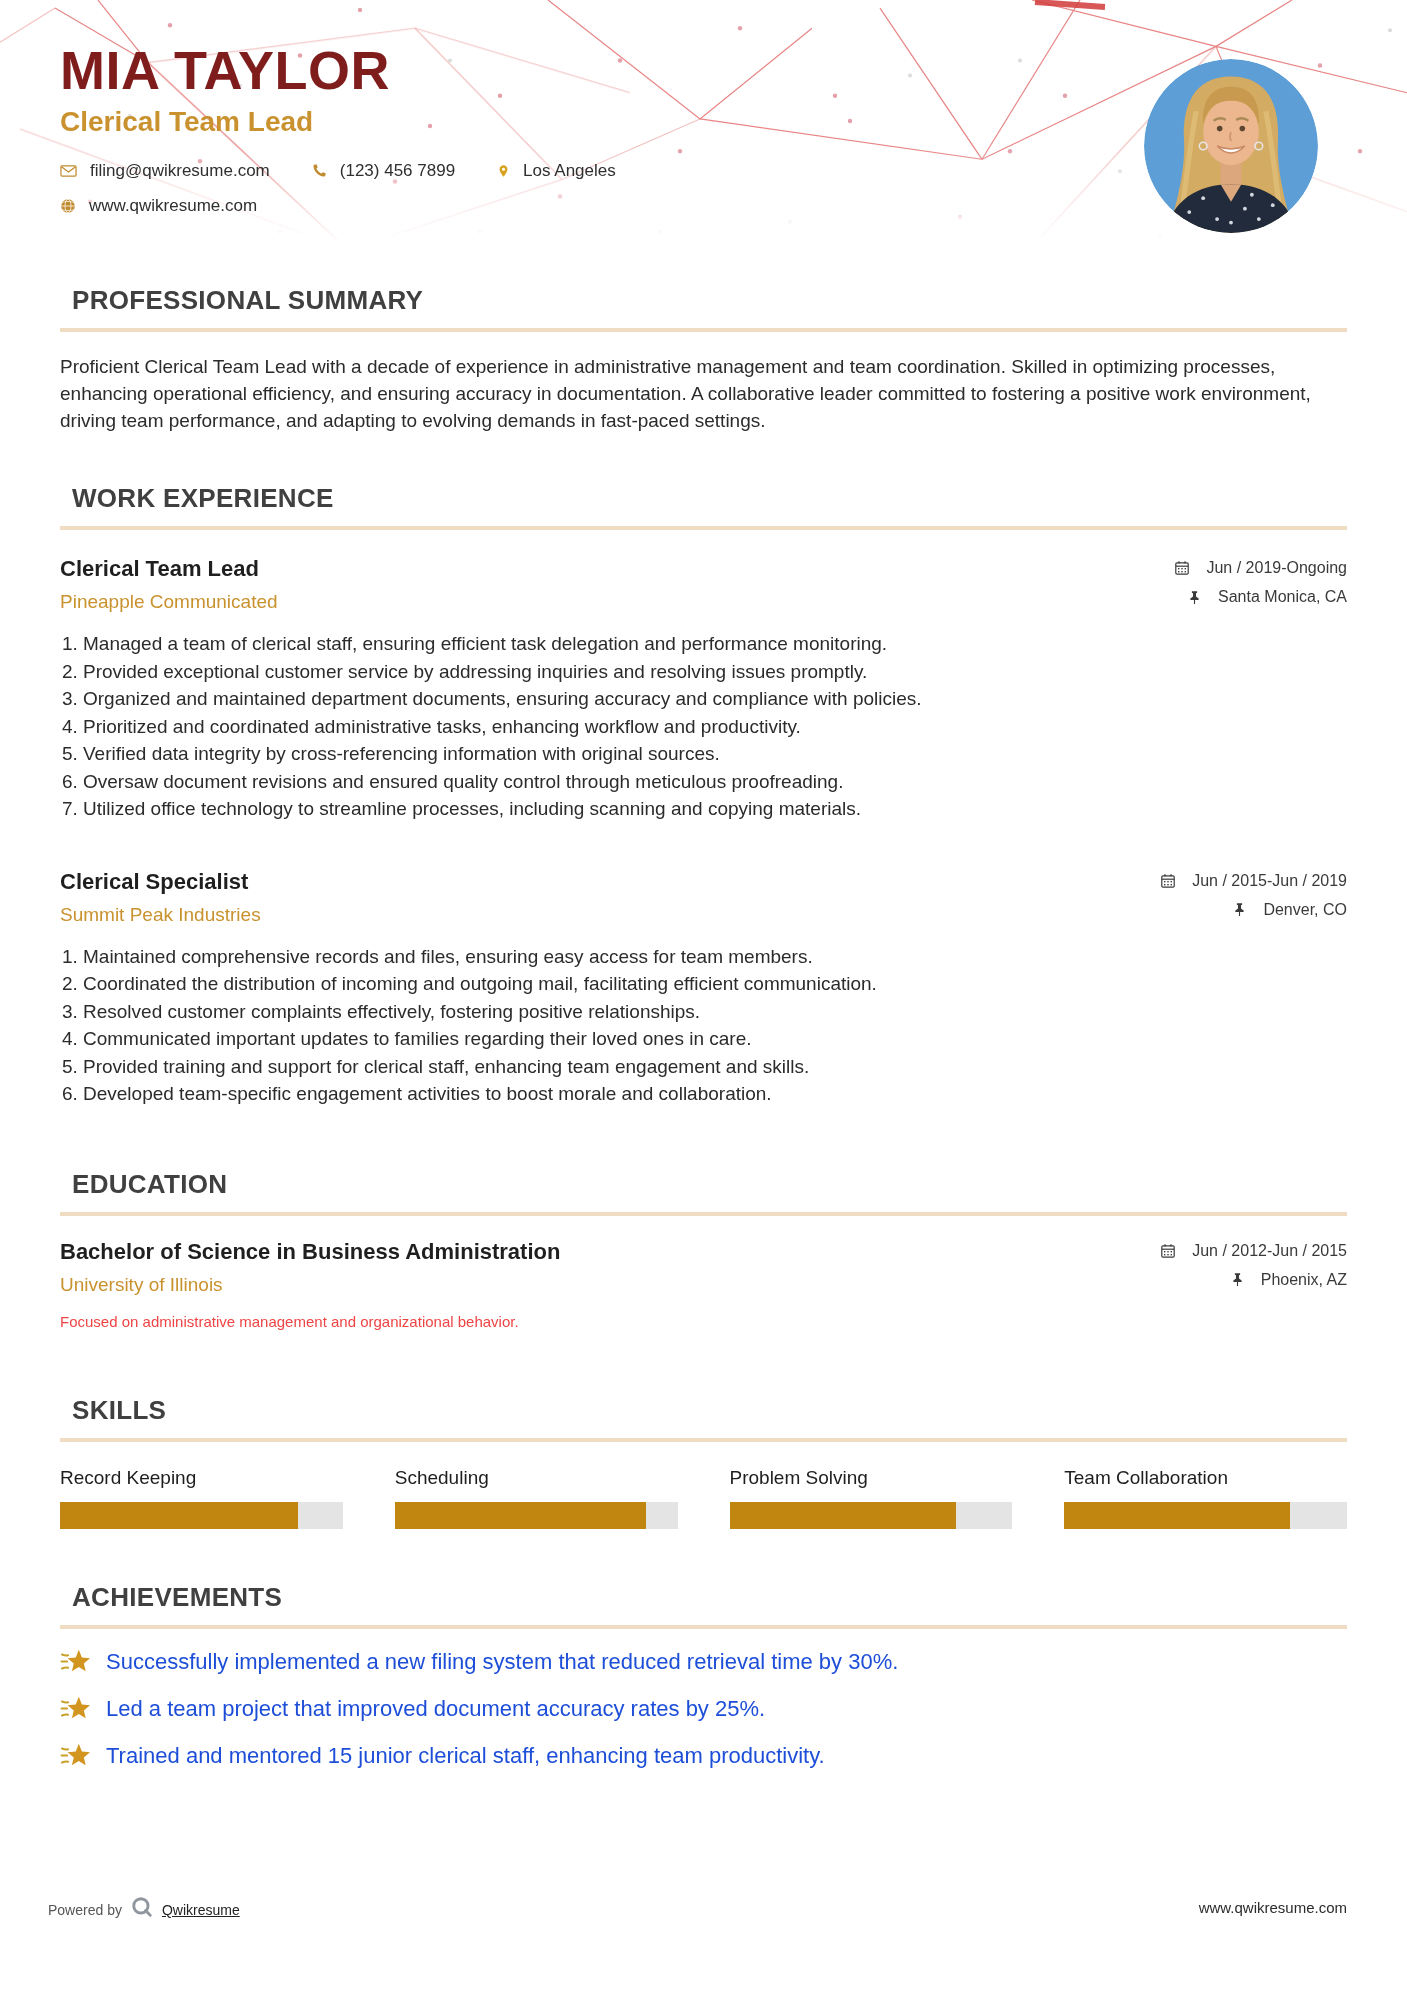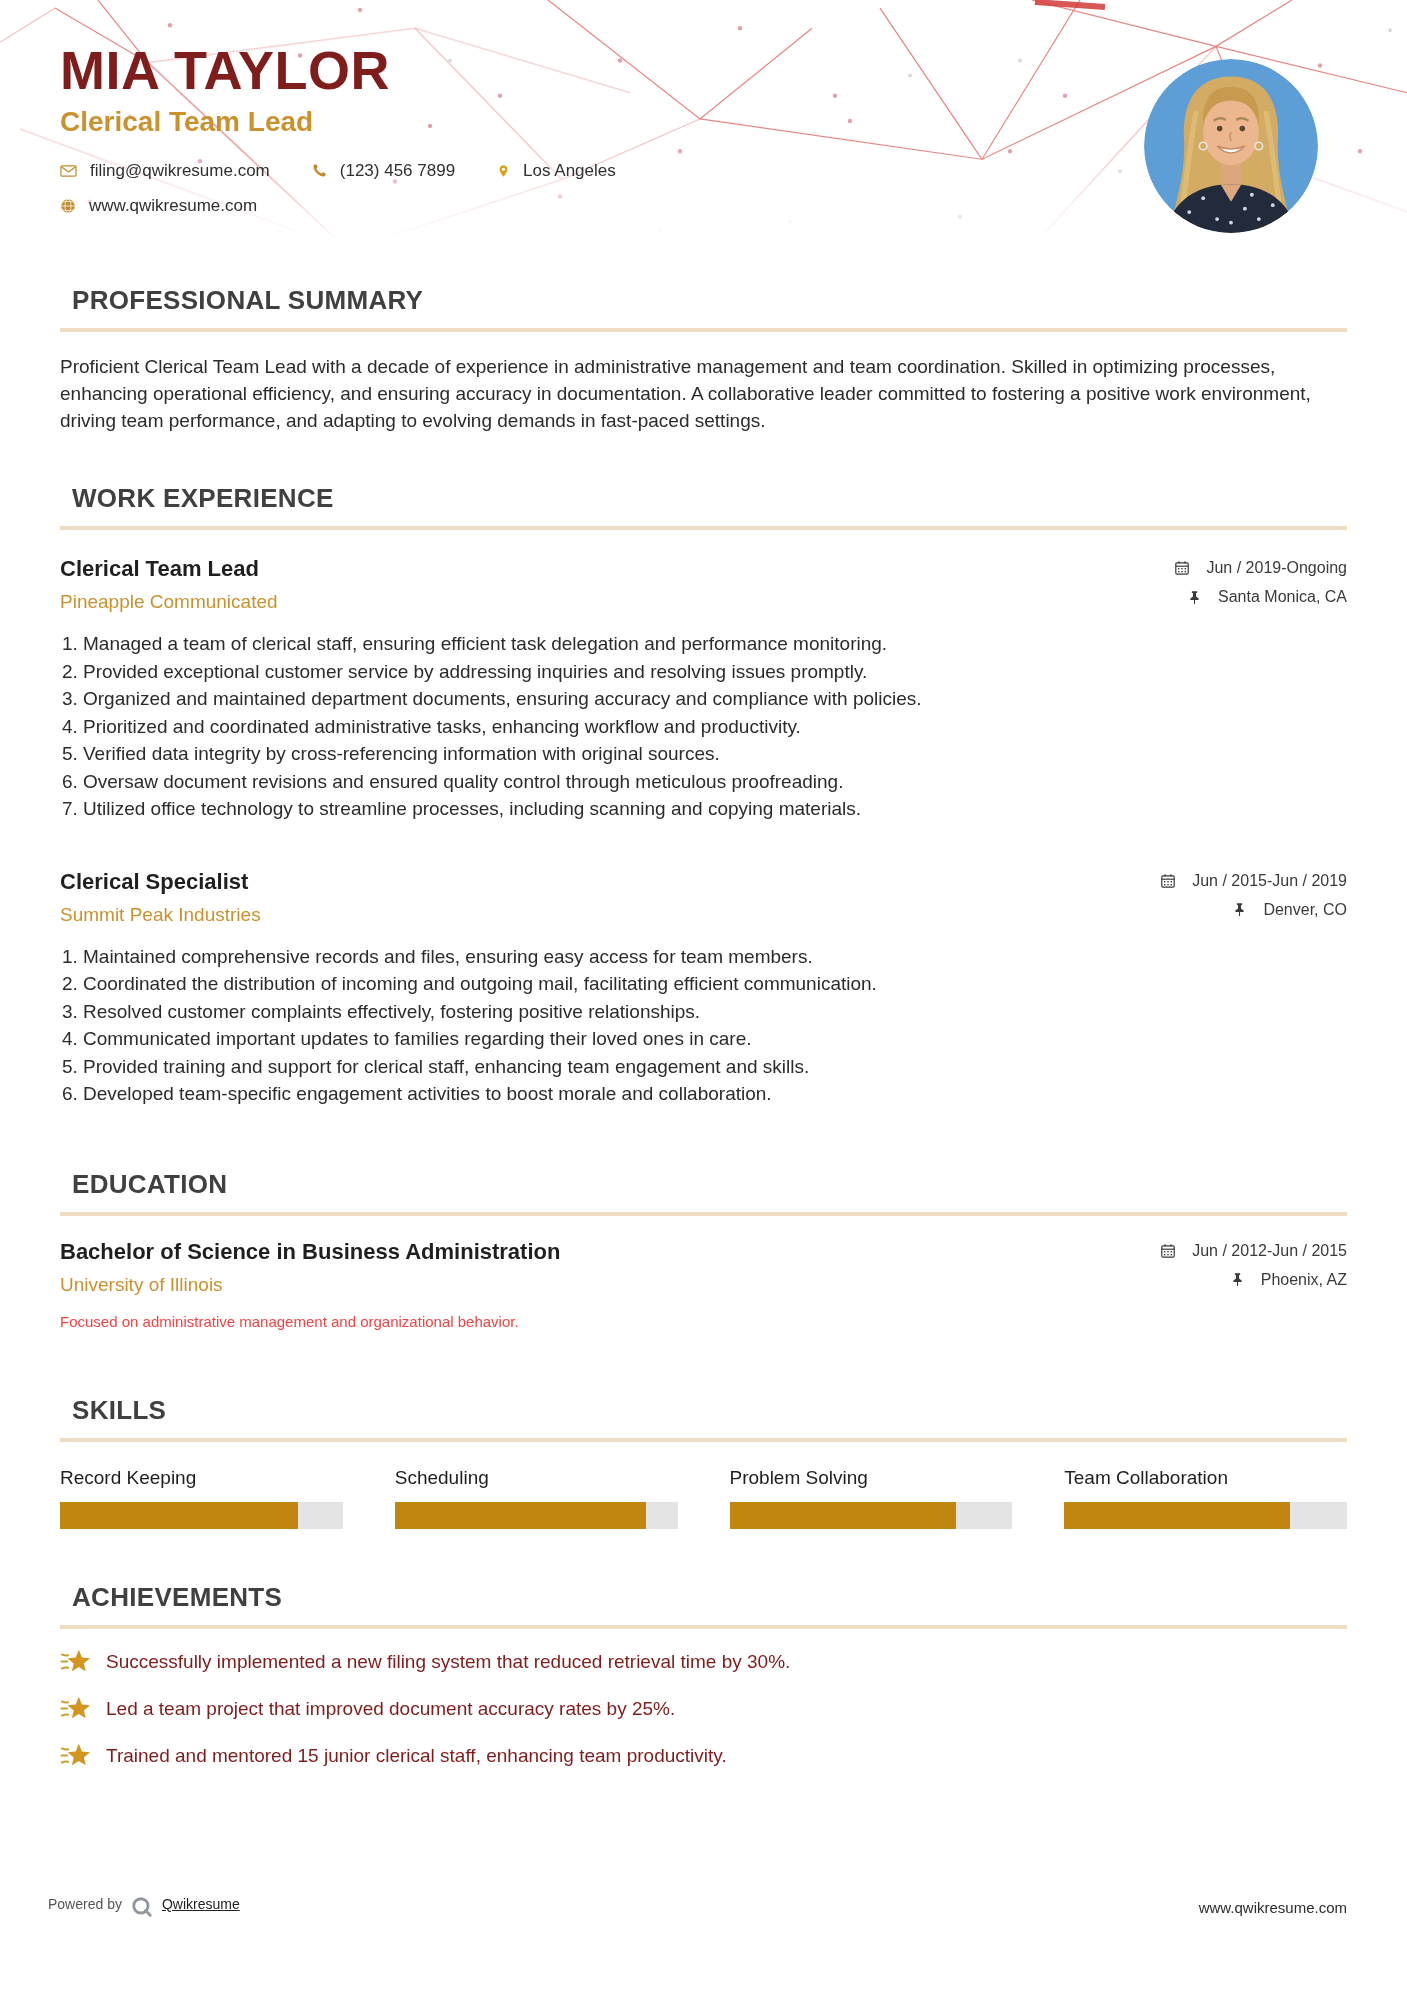--- a/index.html
+++ b/index.html
@@ -43,25 +43,25 @@
   .edu-desc { font-size:15px; color:#ef4444; margin:17px 0 11px; }
 
   #skills { margin-top:65px; }
   .skill-grid { display:grid; grid-template-columns:repeat(4,1fr); column-gap:52px; margin-top:25px; }
   .skill-name { font-size:19px; color:#1e1e1e; }
   .skill-bar { height:27px; background:#e4e4e4; margin-top:13px; }
   .skill-fill { height:100%; background:#c1860f; }
 
   #achievements { margin-top:53px; }
   .ach-list { margin-top:4px; }
-  .ach-row { display:flex; align-items:center; gap:14px; margin-top:19px; font-size:19px; color:#7f1d1d; }
+  .ach-row { display:flex; align-items:center; gap:14px; margin-top:19px; font-size:22px; color:#1d4ed8; }
   .ach-row svg { flex:0 0 auto; }
 
   .footer { position:absolute; left:48px; right:60px; top:1896px; display:flex; justify-content:space-between; align-items:center; }
-  .powered { display:flex; align-items:flex-start; gap:9px; font-size:14px; color:#555; }
+  .powered { display:flex; align-items:flex-end; gap:9px; font-size:14px; color:#555; }
   .brand-link { color:#222; text-decoration:underline; font-size:14px; cursor:pointer; }
   .footer-site { font-size:15px; color:#2b2b2b; }
 </style>
 </head>
 <body>
 
 <div class="page">
 
   <header class="header">
     <svg class="mesh" viewBox="0 0 1407 250" preserveAspectRatio="none" aria-hidden="true">

